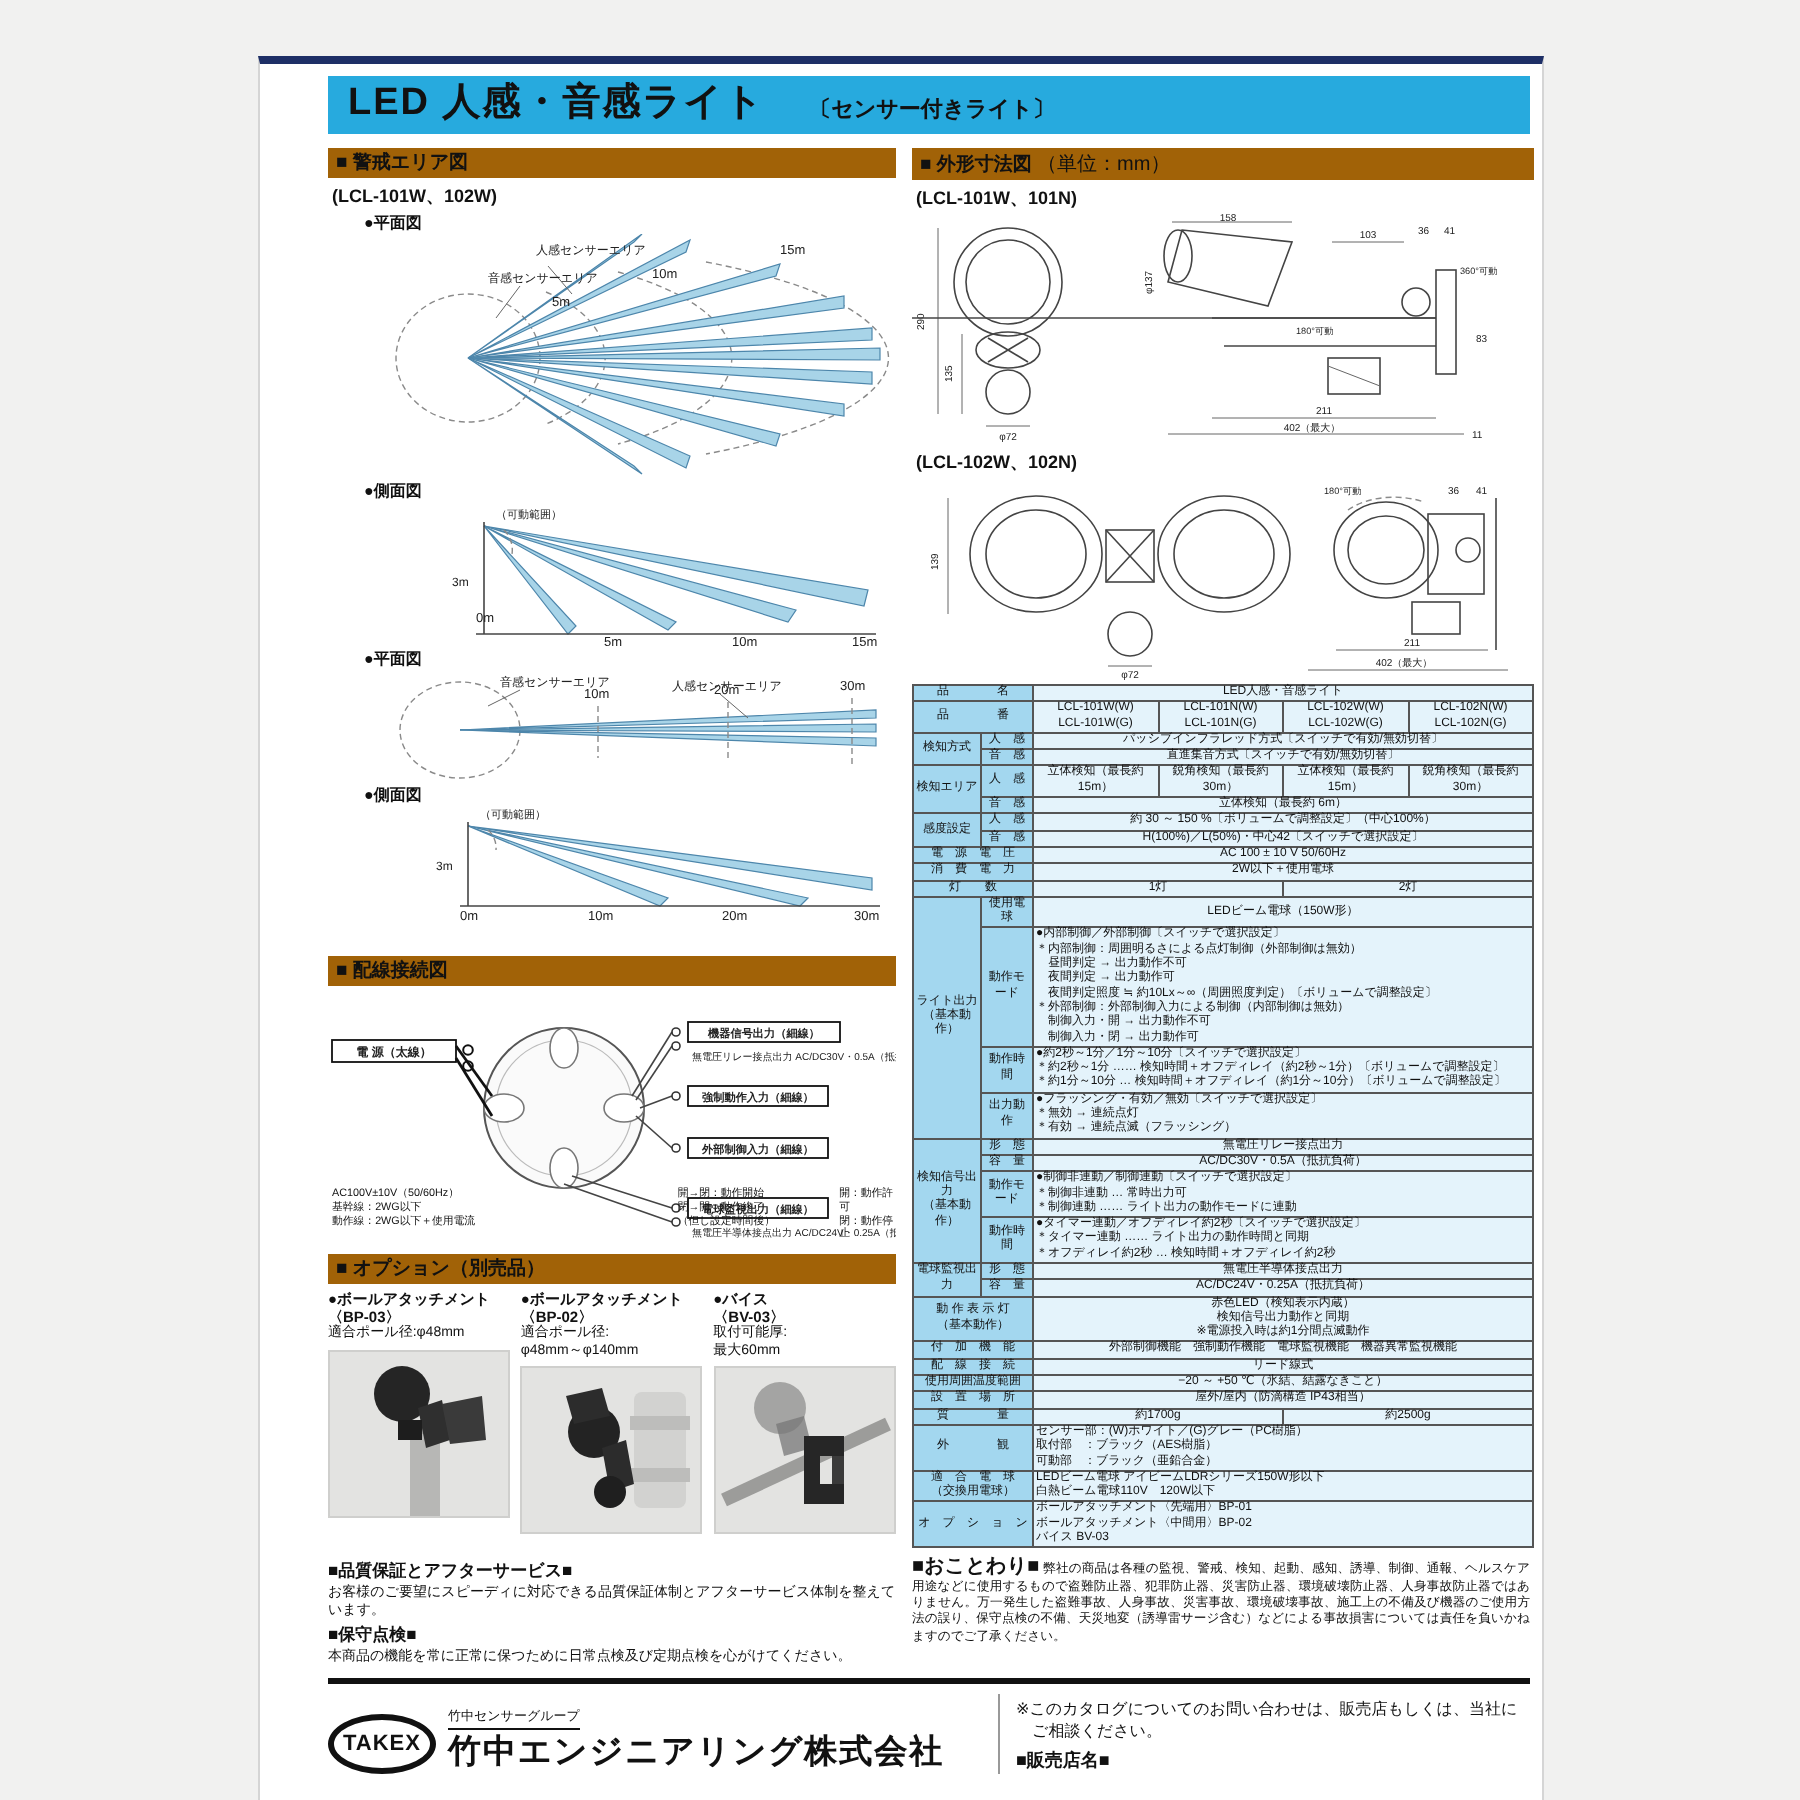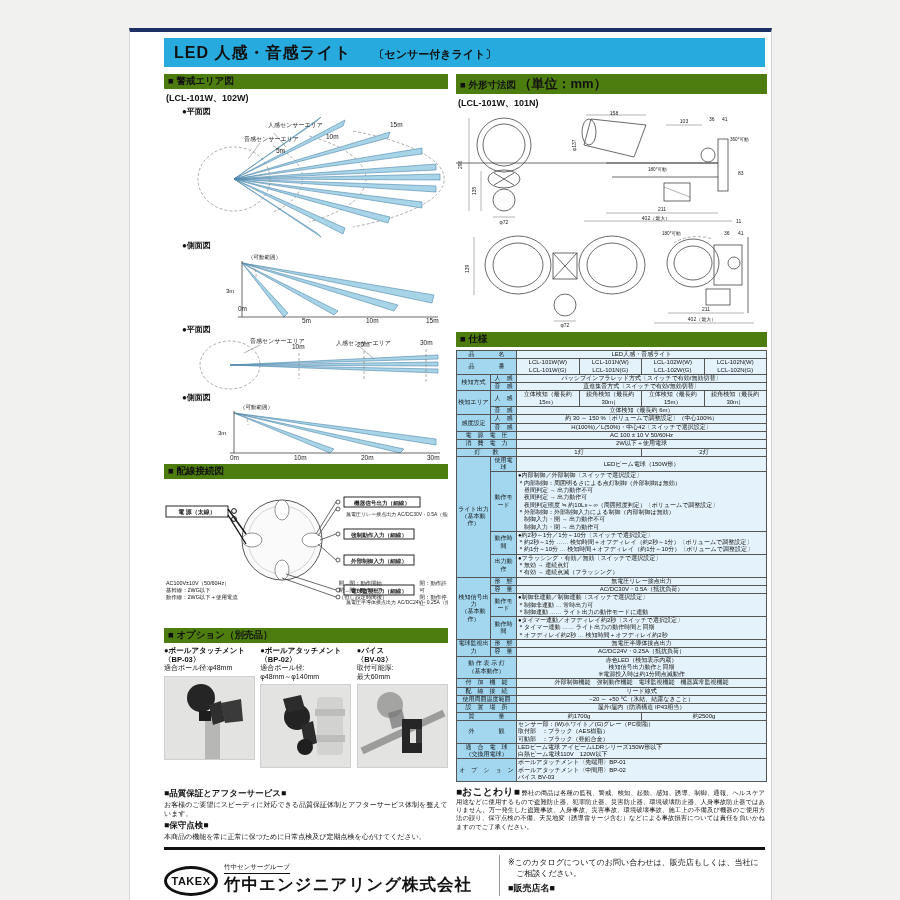--- a/index.html
+++ b/index.html
@@ -2,27 +2,27 @@
 <html><head>
 <meta charset="utf-8">
 <style>
   *{box-sizing:border-box;margin:0;padding:0}
   html,body{width:900px;height:900px;overflow:hidden;background:#f1f1f0;
     font-family:"Liberation Sans","DejaVu Sans",sans-serif;color:#111}
   .page{position:absolute;left:129px;top:28px;width:643px;height:872px;background:#fff;
     border-left:1px solid #d5d5d5;border-right:1px solid #d5d5d5;border-top:4px solid #1e2f66;
     padding:6px 6px 0 34px}
   .titlebar{background:#27aade;height:29px;display:flex;align-items:flex-end;padding:3px 10px;margin-bottom:7px}
-  .titlebar .big{font-size:16px;font-weight:bold;letter-spacing:1px}
+  .titlebar .big{font-size:19px;font-weight:bold;letter-spacing:1px}
   .titlebar .sub{font-size:11px;font-weight:bold;margin:0 0 2px 22px}
   .cols{display:flex;gap:8px}
   .colL{width:284px;flex:none}
   .colR{width:311px;flex:none}
-  .secbar{background:#4d7c0f;font-size:9.5px;font-weight:bold;padding:1px 4px;margin-bottom:3px}
-  .secbar .unit{font-weight:bold;font-size:13px}
+  .secbar{background:#a16207;font-size:9.5px;font-weight:bold;padding:1px 4px;margin-bottom:3px}
+  .secbar .unit{font-weight:normal;font-size:10px}
   .mlabel{font-size:9px;font-weight:bold;margin:2px 0 1px 2px}
   .vlabel{font-size:8px;font-weight:bold;margin:1px 0 0 18px}
   svg{display:block}
   svg text{fill:#222;font-family:"Liberation Sans","DejaVu Sans",sans-serif}
   .beamfill{fill:#a8d4e8;stroke:#4d86ab;stroke-width:.6}
   .dash{fill:none;stroke:#8a8a8a;stroke-width:.7;stroke-dasharray:3 2}
   .ln{stroke:#444;stroke-width:.8;fill:none}
   .lnb{stroke:#111;stroke-width:1.4;fill:none}
   .dim{stroke:#666;stroke-width:.5;fill:none}
   
@@ -147,21 +147,21 @@
         <line class="ln" x1="66" y1="50" x2="276" y2="50"></line>
         <path class="dash" d="M80,12 A12 12 0 0 1 84,22"></path>
         <text x="76" y="6" font-size="5.5">（可動範囲）</text>
         <text x="54" y="32" font-size="6">3m</text>
         <text x="66" y="57" font-size="6.5">0m</text>
         <text x="130" y="57" font-size="6.5">10m</text>
         <text x="197" y="57" font-size="6.5">20m</text>
         <text x="263" y="57" font-size="6.5">30m</text>
       </svg>
 
-      <div class="secbar" style="margin-top:3px">■ 配線接続図</div>
+      <div class="secbar" style="margin-top:17px">■ 配線接続図</div>
 
       <svg width="284" height="138" viewBox="0 0 284 138">
         <circle cx="118" cy="58" r="40" fill="#fafafa" stroke="#555" stroke-width="1"></circle>
         <circle cx="118" cy="58" r="34" fill="none" stroke="#bbb" stroke-width=".6"></circle>
         <ellipse cx="118" cy="28" rx="7" ry="10" fill="#fff" stroke="#777" stroke-width=".8"></ellipse>
         <ellipse cx="118" cy="88" rx="7" ry="10" fill="#fff" stroke="#777" stroke-width=".8"></ellipse>
         <ellipse cx="88" cy="58" rx="10" ry="7" fill="#fff" stroke="#777" stroke-width=".8"></ellipse>
         <ellipse cx="148" cy="58" rx="10" ry="7" fill="#fff" stroke="#777" stroke-width=".8"></ellipse>
         <rect class="wbox" x="2" y="24" width="62" height="11"></rect>
         <text x="33" y="32" font-size="6" font-weight="bold" text-anchor="middle">電 源（太線）</text>
@@ -198,21 +198,21 @@
         <div class="pre" style="width:110px;padding-left:2px">AC100V±10V（50/60Hz）
 基幹線：2WG以下
 動作線：2WG以下＋使用電流</div>
         <div class="pre" style="width:92px;margin-left:78px">開→閉：動作開始
 閉→開：動作終了
 （但し設定時間後）</div>
         <div class="pre">開：動作許可
 閉：動作停止</div>
       </div>
 
-      <div class="secbar" style="margin-top:21px">■ オプション（別売品）</div>
+      <div class="secbar" style="margin-top:6px">■ オプション（別売品）</div>
       <div class="optrow">
         <div class="optcell">
           <div class="optname">●ボールアタッチメント</div>
           <div class="optname">〈BP-03〉</div>
           <div class="optdesc">適合ポール径:φ48mm</div>
           <div class="photo">
             <svg width="89" height="82" viewBox="0 0 89 82">
               <rect x="40" y="36" width="15" height="46" fill="#b7b7b5"></rect>
               <rect x="40" y="36" width="15" height="5" fill="#9d9d9b"></rect>
               <circle cx="36" cy="21" r="14" fill="#252525"></circle>
@@ -296,20 +296,21 @@
         <text x="192" y="60" font-size="4.6">180°可動</text>
         <text x="120" y="40" font-size="5" transform="rotate(-90 120 40)">φ137</text>
         <text x="282" y="64" font-size="5">83</text>
         <line class="dim" x1="150" y1="102" x2="262" y2="102"></line>
         <text x="206" y="100" font-size="5" text-anchor="middle">211</text>
         <line class="dim" x1="128" y1="110" x2="276" y2="110"></line>
         <text x="200" y="108.5" font-size="5" text-anchor="middle">402（最大）</text>
         <text x="280" y="112" font-size="5">11</text>
       </svg>
 
+      <div class="mlabel">(LCL-102W、102N)</div>
 
       <svg width="311" height="102" viewBox="0 0 311 102">
         <ellipse class="ln" cx="62" cy="38" rx="33" ry="29"></ellipse>
         <ellipse class="ln" cx="62" cy="38" rx="25" ry="22"></ellipse>
         <ellipse class="ln" cx="156" cy="38" rx="33" ry="29"></ellipse>
         <ellipse class="ln" cx="156" cy="38" rx="25" ry="22"></ellipse>
         <rect class="ln" x="97" y="26" width="24" height="26"></rect>
         <line class="ln" x1="97" y1="26" x2="121" y2="52"></line>
         <line class="ln" x1="121" y1="26" x2="97" y2="52"></line>
         <circle class="ln" cx="109" cy="78" r="11"></circle>
@@ -326,21 +327,20 @@
         <path class="dash" d="M218,16 A30 18 0 0 1 256,12"></path>
         <text x="206" y="8" font-size="4.6">180°可動</text>
         <text x="268" y="8" font-size="5">36</text>
         <text x="282" y="8" font-size="5">41</text>
         <line class="dim" x1="212" y1="86" x2="288" y2="86"></line>
         <text x="250" y="84" font-size="5" text-anchor="middle">211</text>
         <line class="dim" x1="198" y1="96" x2="298" y2="96"></line>
         <text x="246" y="94" font-size="5" text-anchor="middle">402（最大）</text>
       </svg>
 
-      <div class="secbar" style="margin-top:3px">■ 仕様</div>
       <table class="spec">
         <colgroup>
             <col style="width:34px">
             <col style="width:26px">
             <col>
             <col>
             <col>
             <col>
           </colgroup>
         <tbody>

